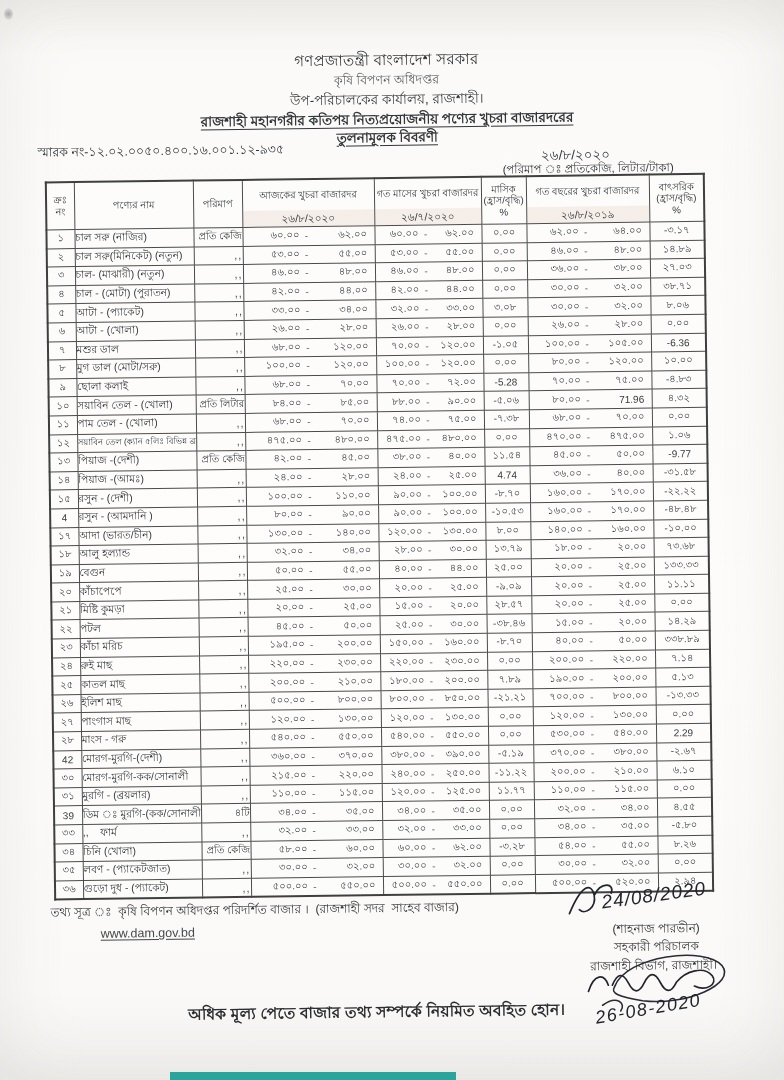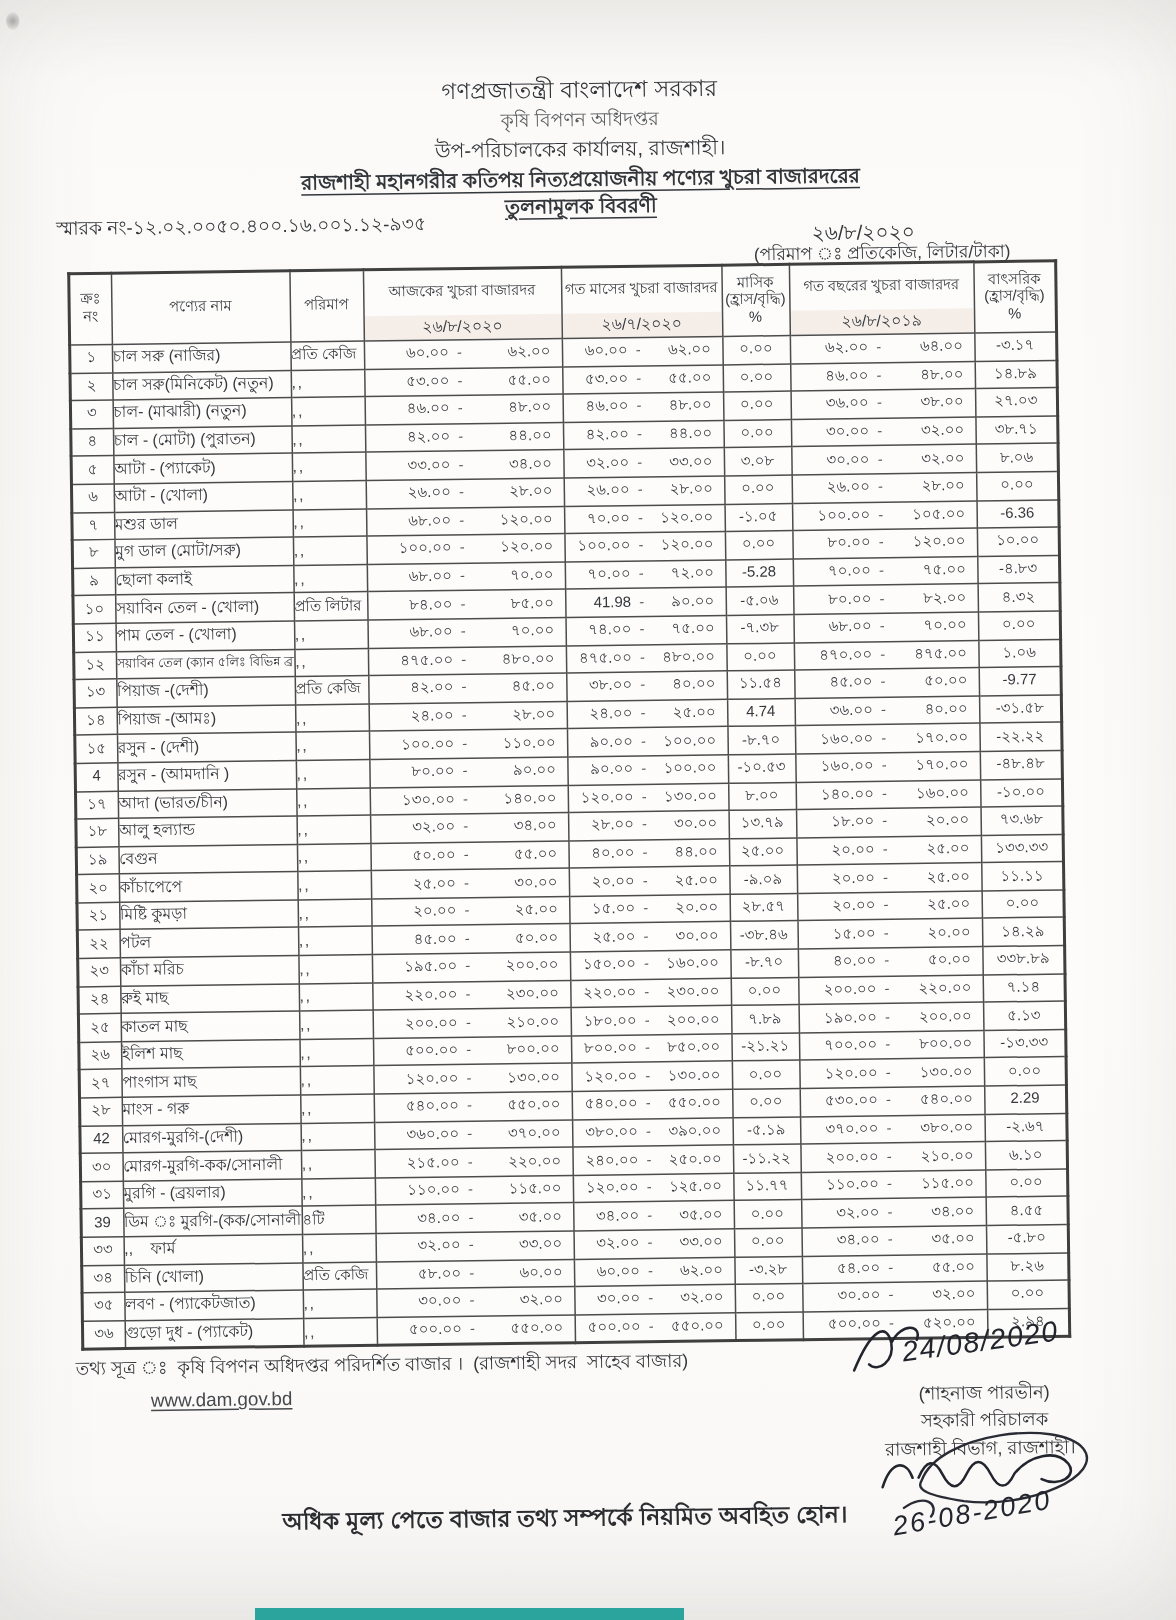--- a/index.html
+++ b/index.html
@@ -22,21 +22,21 @@
   table.price{border-collapse:collapse;table-layout:fixed;position:absolute;left:49px;top:177px;width:658px;
         background:rgba(255,255,255,.35)}
   table.price th,table.price td{border:1px solid #4c4c4c;padding:0;overflow:hidden;vertical-align:middle;
         font-weight:normal;color:#35383d}
   table.price{border:2px solid #3f3f3f}
   th .th-label{font-size:9.8px;line-height:1.18;padding:2px 1px;min-height:26px;display:flex;align-items:center;justify-content:center}
   th .th-date{font-size:10.5px;height:16px;line-height:16px;background:rgba(238,222,210,.45)}
   tbody td{height:17.6px;font-size:10px}
   td.c-sl{text-align:center;font-size:10px}
   td.c-name{text-align:left;padding-left:4px;font-size:10.5px;white-space:pre}
-  td.c-unit{text-align:left;font-size:10px;white-space:nowrap}
+  td.c-unit{text-align:right;font-size:10px;white-space:nowrap}
   td.c-unit.dq{font-size:11px;letter-spacing:1px;color:#4a4d52}
   .rng{display:flex;align-items:center;width:100%}
   .rng .lo{flex:1.05;text-align:right}
   .rng .sep{flex:0 0 14px;text-align:center;color:#55585c}
   .rng .hi{flex:1;text-align:right;padding-right:7px}
   td.c-pct{text-align:center}
   .src-line{position:absolute;left:45px;top:899px;font-size:12px;white-space:pre}
   .website{position:absolute;left:95px;top:923px;font-size:12.5px;text-decoration:underline;text-underline-offset:2px;color:#45484c}
   .sig-name{position:absolute;left:558px;top:923px;width:185px;text-align:center;font-size:12px}
   .sig-title{position:absolute;left:558px;top:941px;width:185px;text-align:center;font-size:12px}
@@ -367,31 +367,31 @@
           <td class="c-unit">প্রতি লিটার</td>
           <td class="c-range">
             <div class="rng">
               <span class="lo">৮৪.০০</span>
               <span class="sep">-</span>
               <span class="hi">৮৫.০০</span>
             </div>
           </td>
           <td class="c-range">
             <div class="rng">
-              <span class="lo">41.98</span>
+              <span class="lo">৮৮.০০</span>
               <span class="sep">-</span>
               <span class="hi">৯০.০০</span>
             </div>
           </td>
           <td class="c-pct">-৫.০৬</td>
           <td class="c-range">
             <div class="rng">
               <span class="lo">৮০.০০</span>
               <span class="sep">-</span>
-              <span class="hi">৮২.০০</span>
+              <span class="hi">71.96</span>
             </div>
           </td>
           <td class="c-pct">৪.৩২</td>
         </tr>
         <tr>
           <td class="c-sl">১১</td>
           <td class="c-name">পাম তেল - (খোলা)</td>
           <td class="c-unit dq">,,</td>
           <td class="c-range">
             <div class="rng">

